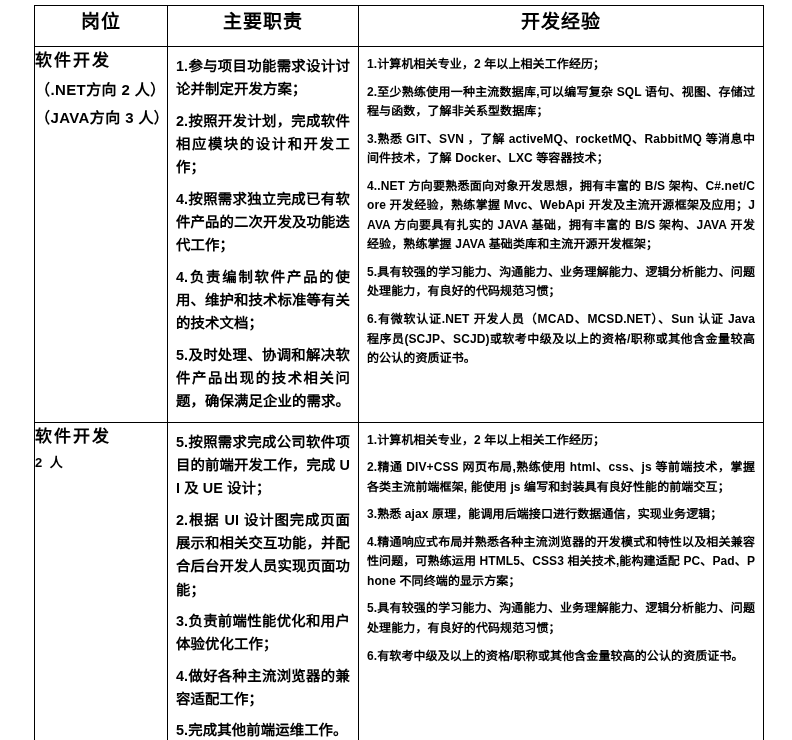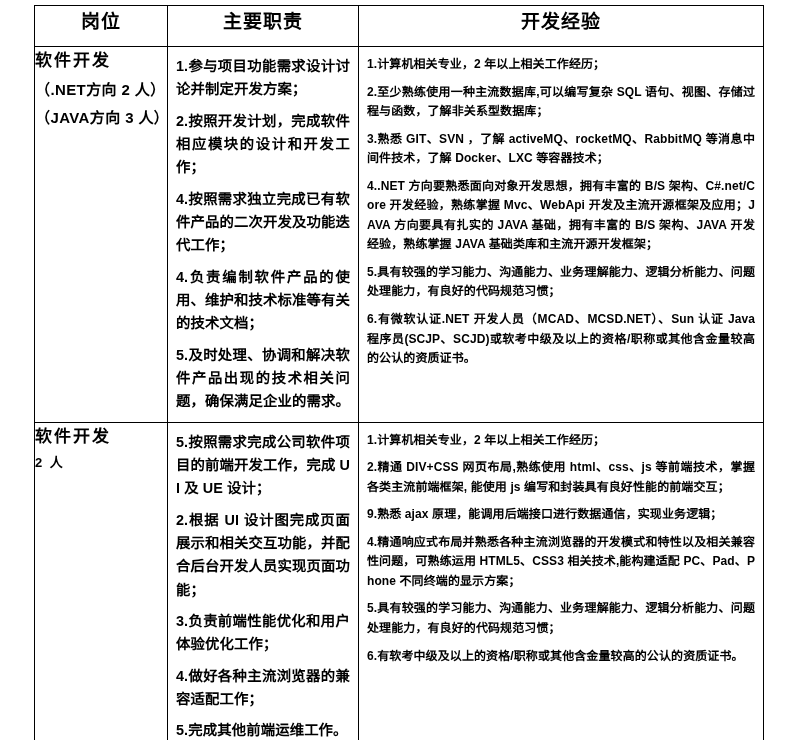--- a/index.html
+++ b/index.html
@@ -165,21 +165,21 @@
           <p class="para">5.按照需求完成公司软件项目的前端开发工作，完成 UI 及 UE 设计；</p>
           <p class="para">2.根据 UI 设计图完成页面展示和相关交互功能，并配合后台开发人员实现页面功能；</p>
           <p class="para">3.负责前端性能优化和用户体验优化工作；</p>
           <p class="para">4.做好各种主流浏览器的兼容适配工作；</p>
           <p class="para">5.完成其他前端运维工作。</p>
         </td>
 
         <td class="require-cell">
           <p class="para">1.计算机相关专业，2 年以上相关工作经历；</p>
           <p class="para">2.精通 DIV+CSS 网页布局,熟练使用 html、css、js 等前端技术，掌握各类主流前端框架, 能使用 js 编写和封装具有良好性能的前端交互；</p>
-          <p class="para">9.熟悉 ajax 原理，能调用后端接口进行数据通信，实现业务逻辑；</p>
+          <p class="para">3.熟悉 ajax 原理，能调用后端接口进行数据通信，实现业务逻辑；</p>
           <p class="para">4.精通响应式布局并熟悉各种主流浏览器的开发模式和特性以及相关兼容性问题，可熟练运用 HTML5、CSS3 相关技术,能构建适配 PC、Pad、Phone 不同终端的显示方案；</p>
           <p class="para">5.具有较强的学习能力、沟通能力、业务理解能力、逻辑分析能力、问题处理能力，有良好的代码规范习惯；</p>
           <p class="para">6.有软考中级及以上的资格/职称或其他含金量较高的公认的资质证书。</p>
         </td>
       </tr>
 
     </tbody>
   </table>
 
 </div>

